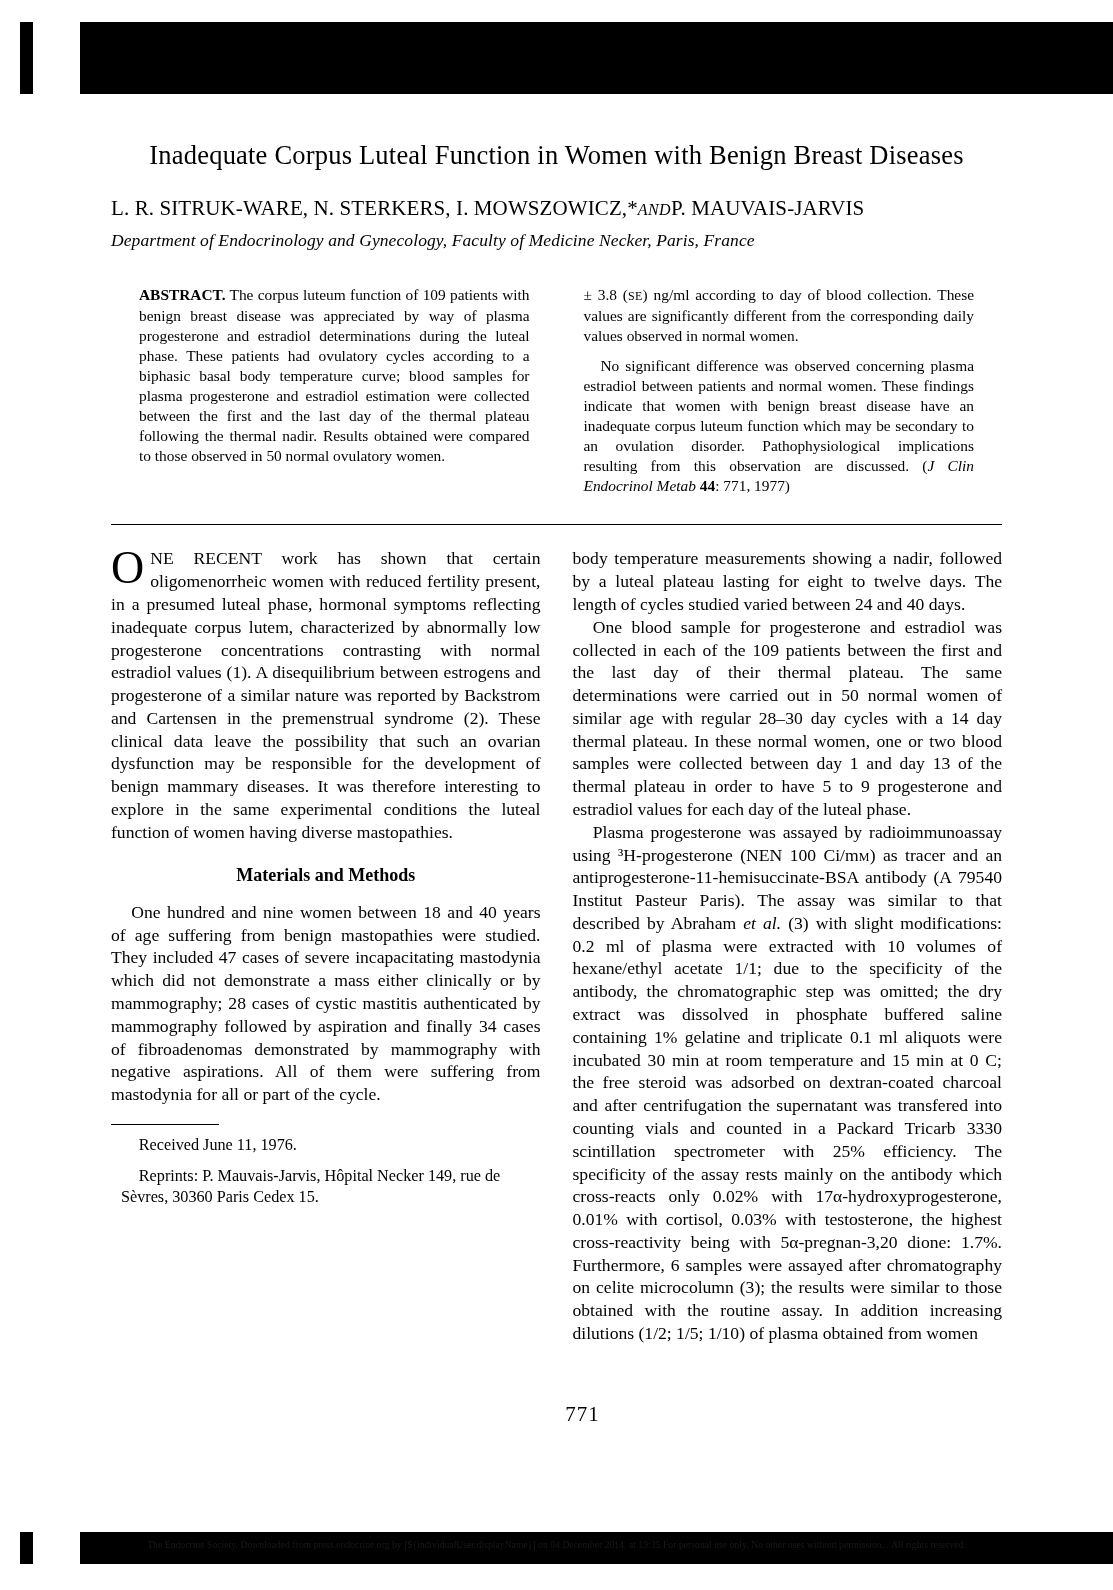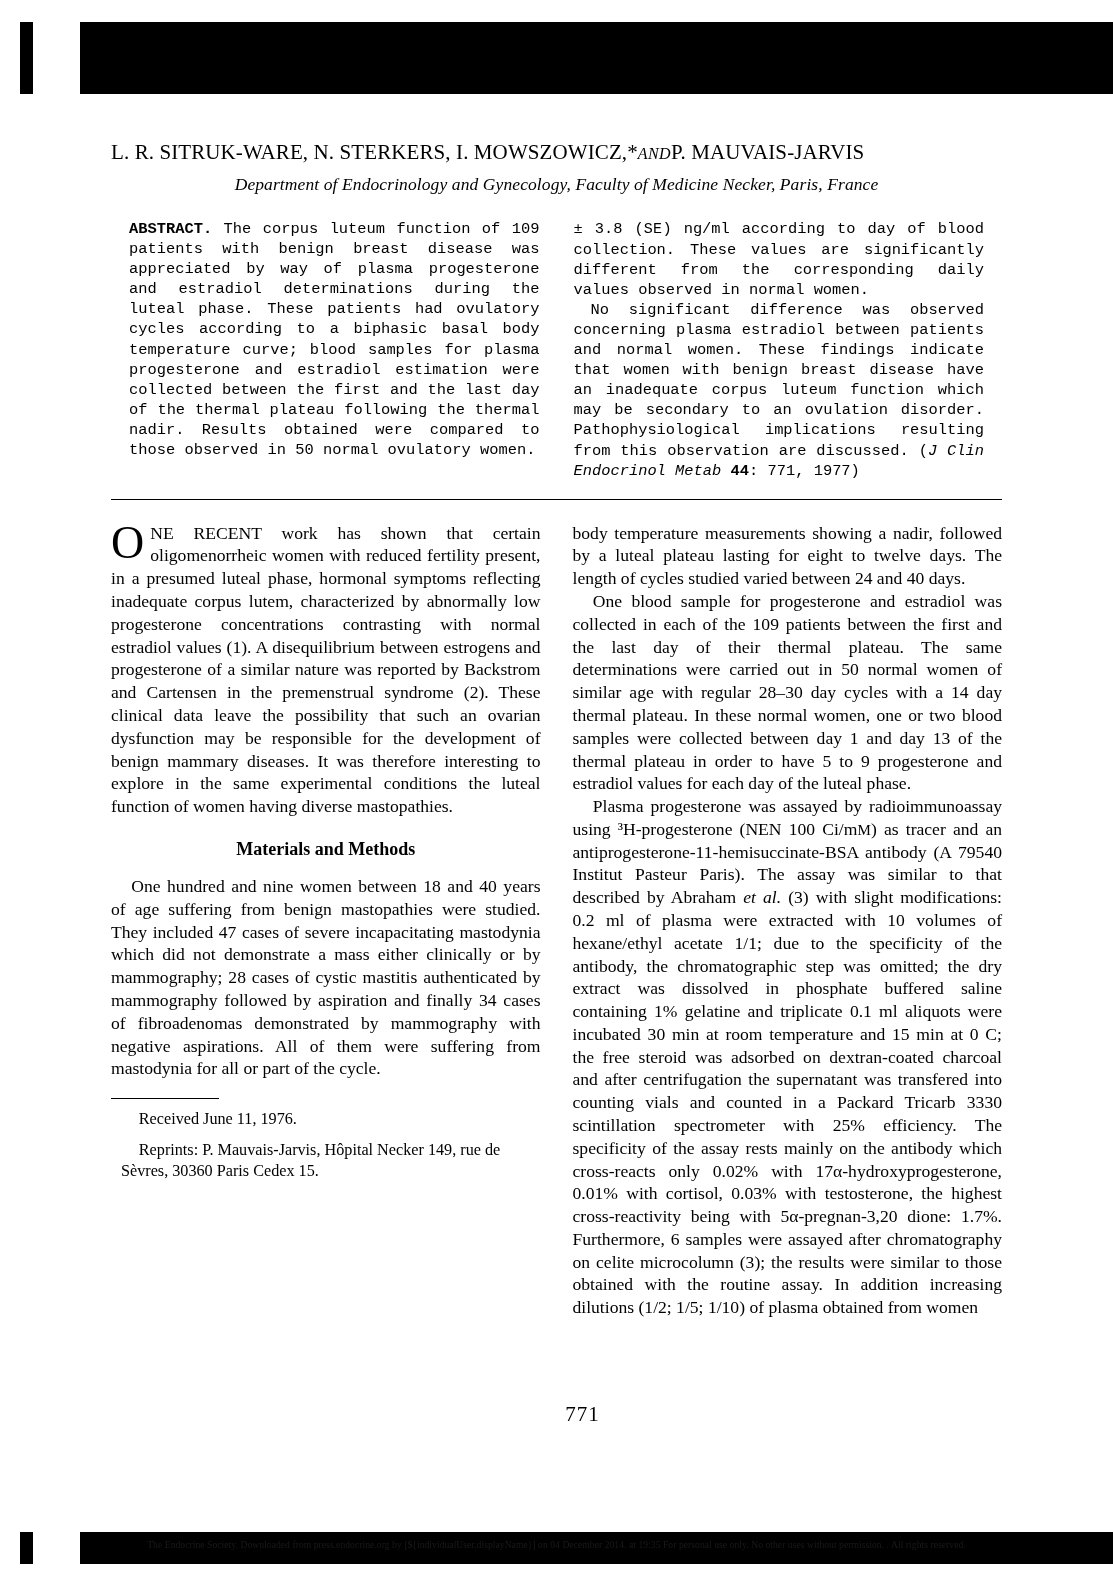--- a/index.html
+++ b/index.html
@@ -60,44 +60,44 @@
   }
   #authors .smallcaps {
     font-size: 16px;
     letter-spacing: 0.4px;
     font-style: italic;
   }
   #affiliation {
     font-style: italic;
     font-size: 17.5px;
     margin: 8px 0 24px 0;
-    text-align: center;
+    text-align: left;
     letter-spacing: 0.1px;
   }
 
   
   #abstract {
     display: flex;
     gap: 34px;
     padding: 0 18px 0 18px;
     box-sizing: border-box;
   }
   #abstract .col {
     flex: 1 1 0;
     font-size: 15.4px;
     line-height: 1.305;
     text-align: justify;
     text-justify: inter-word;
   }
-  #abstract p { margin: 0; font-family: Liberation Mono, monospace; }
+  #abstract p { margin: 10px; }
   #abstract p.indent { text-indent: 1.1em; }
   .abs-head { font-weight: bold; }
   .sc {
     font-variant: normal;
-    font-size: 15px;
+    font-size: 12px;
     letter-spacing: 0.3px;
   }
   .ital { font-style: italic; }
   .bold { font-weight: bold; }
 
   
   #abs-rule {
     border: 0;
     border-top: 1.4px solid #000;
     margin: 18px 0 22px 0;
@@ -182,20 +182,21 @@
 </head>
 <body>
 
 <div id="page">
 
   <div class="scan-bar-small" id="top-tick"></div>
   <div class="scan-bar-wide" id="top-band"></div>
 
   <div id="content">
 
+    <h1 id="title">Inadequate Corpus Luteal Function in Women with Benign Breast Diseases</h1>
 
     <div id="authors">
       <span>L. R. SITRUK-WARE, N. STERKERS, I. MOWSZOWICZ,*</span><span class="smallcaps">AND</span><span>P. MAUVAIS-JARVIS</span>
     </div>
 
     <div id="affiliation">Department of Endocrinology and Gynecology, Faculty of Medicine Necker, Paris, France</div>
 
     <div id="abstract">
       <div class="col">
         <p><span class="abs-head">ABSTRACT.</span><span> The corpus luteum function of 109 patients with benign breast disease was appreciated by way of plasma progesterone and estradiol determinations during the luteal phase. These patients had ovulatory cycles according to a biphasic basal body temperature curve; blood samples for plasma progesterone and estradiol estimation were collected between the first and the last day of the thermal plateau following the thermal nadir. Results obtained were compared to those observed in 50 normal ovulatory women.</span></p>

